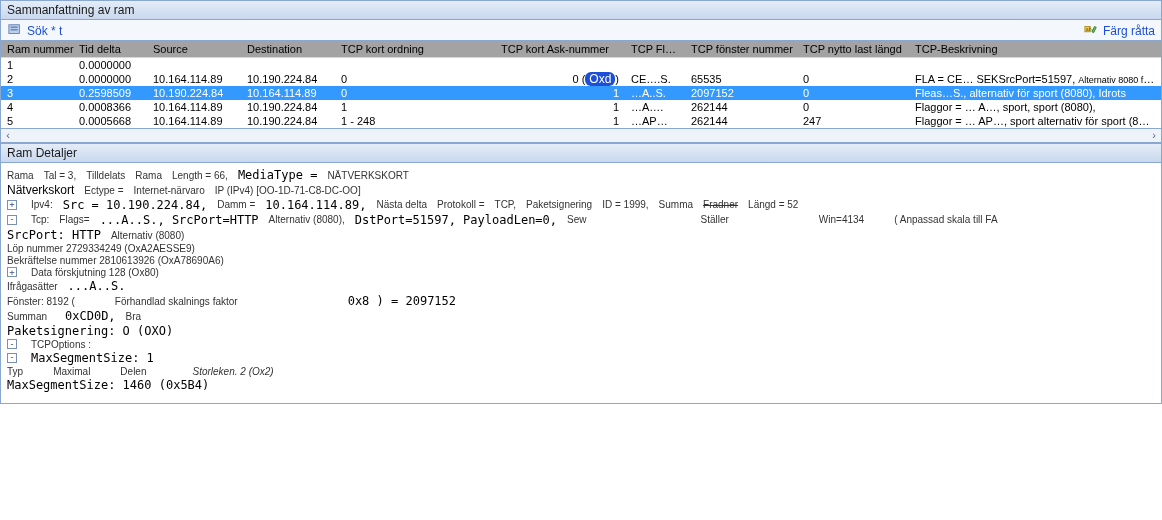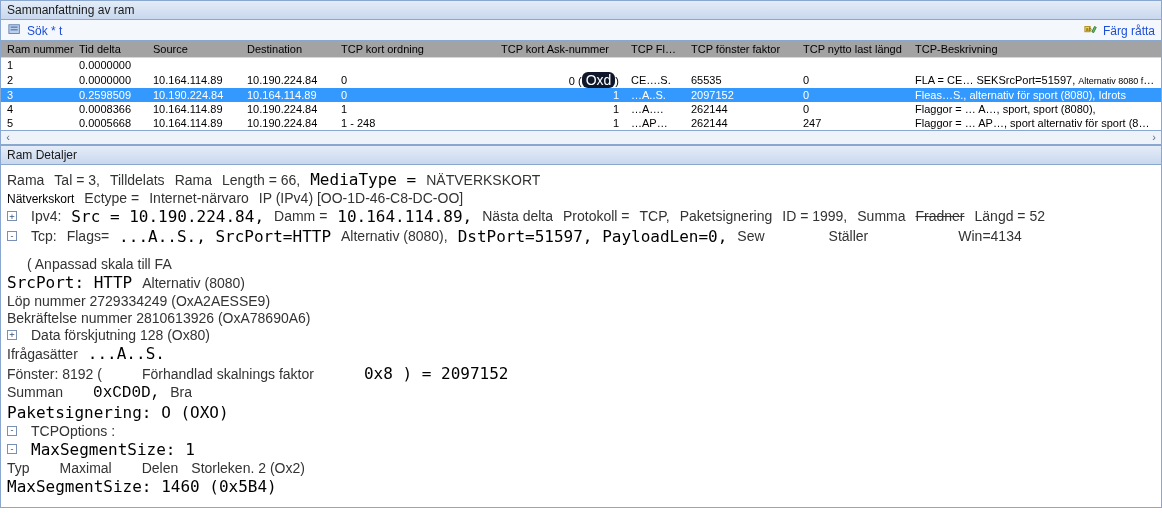--- a/index.html
+++ b/index.html
@@ -54,21 +54,21 @@
     font-size: 11px;
     padding: 0 6px;
     white-space: nowrap;
     overflow: hidden;
     text-overflow: ellipsis;
     height: 14px;
   }
   tr.selected td { background: #3399ff; color: #fff; }
   .small { font-size: 9px; }
   .oxd {
-    background:#0f172a; color:#fff; border-radius:6px; padding:0 4px; font-size:14px;margin-top:12px;
+    background:#1d4ed8; color:#fff; border-radius:6px; padding:0 4px; font-size:12px;margin-top:12px;
   }
   .scroll-strip {
     border: 1px solid #8aa7cf;
     border-top: none;
     height: 14px;
     background: #eef2f9;
     display:flex; align-items:center;
   }
   .scroll-strip .arrow {
     width:14px; height:13px; display:flex; align-items:center; justify-content:center;
@@ -81,22 +81,22 @@
     font-size: 11px;
   }
   .details .row {
     display: flex;
     flex-wrap: wrap;
     gap: 10px;
     align-items: baseline;
     margin: 1px 0;
     padding-left: 0;
   }
-  .mono { font-family: "Consolas","Lucida Console",monospace; font-size: 16px; }
-  .kv-label { font-size: 14px; color:#333; }
+  .mono { font-family: "Consolas","Lucida Console",monospace; font-size: 12px; }
+  .kv-label { font-size: 10px; color:#333; }
   .indent1 { padding-left: 28px; }
   .indent2 { padding-left: 48px; }
   .indent3 { padding-left: 68px; }
   .expander {
     width:10px; height:10px; border:1px solid #7a90b2; display:inline-flex;
     align-items:center; justify-content:center; font-size:9px; line-height:9px;
     font-family:monospace; color:#37557e; background:#fff; margin-right:4px;
     vertical-align: middle;
     flex: 0 0 auto;
   }
@@ -149,21 +149,21 @@
   </colgroup>
   <thead>
     <tr>
       <th>Ram nummer</th>
       <th>Tid delta</th>
       <th>Source</th>
       <th>Destination</th>
       <th>TCP kort ordning</th>
       <th>TCP kort Ask-nummer</th>
       <th>TCP Fl…</th>
-      <th>TCP fönster faktor</th>
+      <th>TCP fönster nummer</th>
       <th>TCP nytto last längd</th>
       <th>TCP-Beskrivning</th>
     </tr>
   </thead>
   <tbody id="summary-body">
         <tr>
           <td>1</td>
           <td>0.0000000</td>
           <td></td>
           <td></td>
@@ -244,21 +244,21 @@
     <span class="kv-label">Rama</span>
     <span class="kv-label">Length = 66,</span>
     <span class="mono">MediaType =</span>
     <span class="kv-label">NÄTVERKSKORT</span>
   </div>
 
   <div class="row">
     <span style="font-size:12px; font-weight:normal;">Nätverkskort</span>
     <span class="kv-label">Ectype =</span>
     <span class="kv-label">Internet-närvaro</span>
-    <span class="kv-label">IP (IPv4) [OO-1D-46-C8-DC-OO]</span>
+    <span class="kv-label">IP (IPv4) [OO-1D-71-C8-DC-OO]</span>
   </div>
 
   <div class="row" style="align-items:center;">
     <span class="expander">+</span>
     <span class="kv-label">Ipv4:</span>
     <span class="mono">Src = 10.190.224.84,</span>
     <span class="kv-label">Damm =</span>
     <span class="mono">10.164.114.89,</span>
     <span class="kv-label">Nästa delta</span>
     <span class="kv-label">Protokoll =</span>
@@ -271,21 +271,21 @@
   </div>
 
   <div class="row" style="align-items:center;">
     <span class="expander">-</span>
     <span class="kv-label">Tcp:</span>
     <span class="kv-label">Flags=</span>
     <span class="mono">...A..S., SrcPort=HTTP</span>
     <span class="kv-label">Alternativ (8080),</span>
     <span class="mono">DstPort=51597, PayloadLen=0,</span>
     <span class="kv-label">Sew</span>
-    <span class="kv-label" style="margin-left:54px;">Ställer</span>
+    <span class="kv-label" style="margin-left:104px;">Ställer</span>
     <span class="kv-label" style="margin-left:80px;">Win=4134</span>
     <span class="kv-label" style="margin-left:20px;">(   Anpassad skala till FA</span>
   </div>
 
   <div class="row indent1">
     <span class="mono">SrcPort: HTTP</span>
     <span class="kv-label">Alternativ (8080)</span>
   </div>
   <div class="row indent1">
     <span class="kv-label">Löp nummer 2729334249 (OxA2AESSE9)</span>
@@ -297,41 +297,41 @@
     <span class="expander">+</span>
     <span class="kv-label">Data förskjutning 128 (Ox80)</span>
   </div>
   <div class="row indent1">
     <span class="kv-label">Ifrågasätter</span>
     <span class="mono">...A..S.</span>
   </div>
   <div class="row indent1">
     <span class="kv-label">Fönster: 8192 (</span>
     <span class="kv-label" style="margin-left:30px;">Förhandlad skalnings faktor</span>
-    <span class="mono" style="padding-left:40px;">0x8 ) = 2097152</span>
+    <span class="mono" style="margin-left:60px;padding-left:40px;">0x8 ) = 2097152</span>
   </div>
   <div class="row indent1">
     <span class="kv-label">Summan</span>
-    <span class="mono" style="margin-left:20px;font-family:Liberation Mono, monospace;">0xCD0D,</span>
+    <span class="mono" style="margin-left:8px;">0xCD0D,</span>
     <span class="kv-label">Bra</span>
   </div>
   <div class="row indent1">
     <span class="mono">Paketsignering: O (OXO)</span>
   </div>
   <div class="row indent1" style="align-items:center;">
     <span class="expander">-</span>
     <span class="kv-label">TCPOptions :</span>
   </div>
   <div class="row indent2" style="align-items:center;">
     <span class="expander">-</span>
     <span class="mono">MaxSegmentSize: 1</span>
   </div>
   <div class="row indent3">
     <span class="kv-label">Typ</span>
     <span class="kv-label" style="margin-left:20px;">Maximal</span>
     <span class="kv-label" style="margin-left:20px;">Delen</span>
-    <span class="kv-label" style="margin-left:3px;">Storleken. 2 (Ox2)</span>
+    <span class="kv-label" style="margin-left:36px;font-style:italic;">Storleken. 2 (Ox2)</span>
   </div>
   <div class="row indent3">
     <span class="mono">MaxSegmentSize: 1460 (0x5B4)</span>
   </div>
 
 </div>
 
 </body></html>

